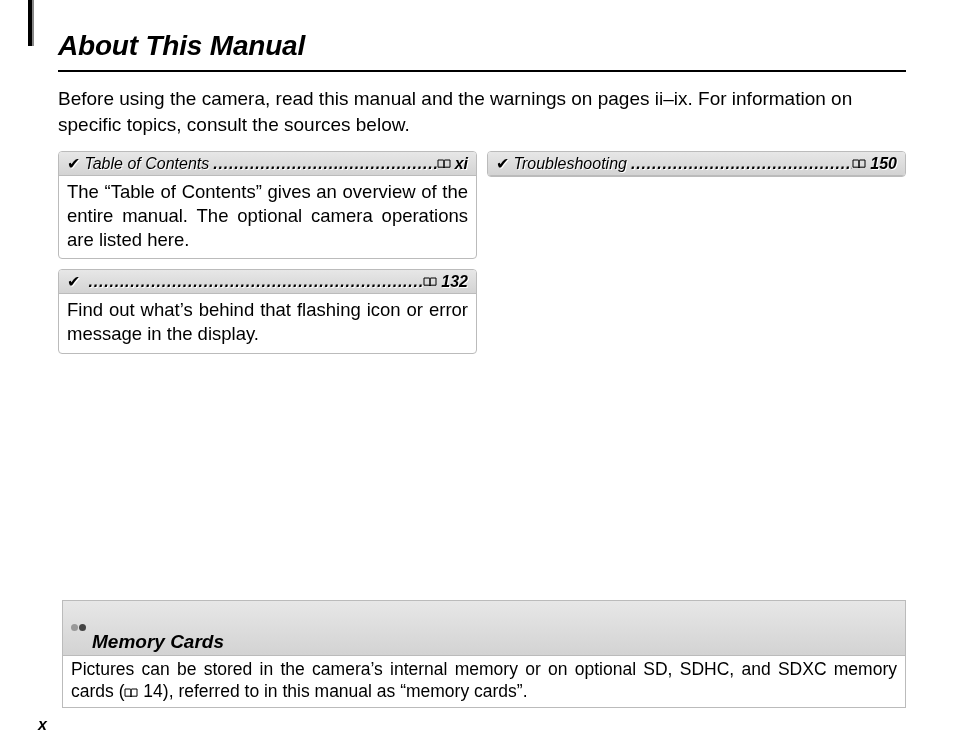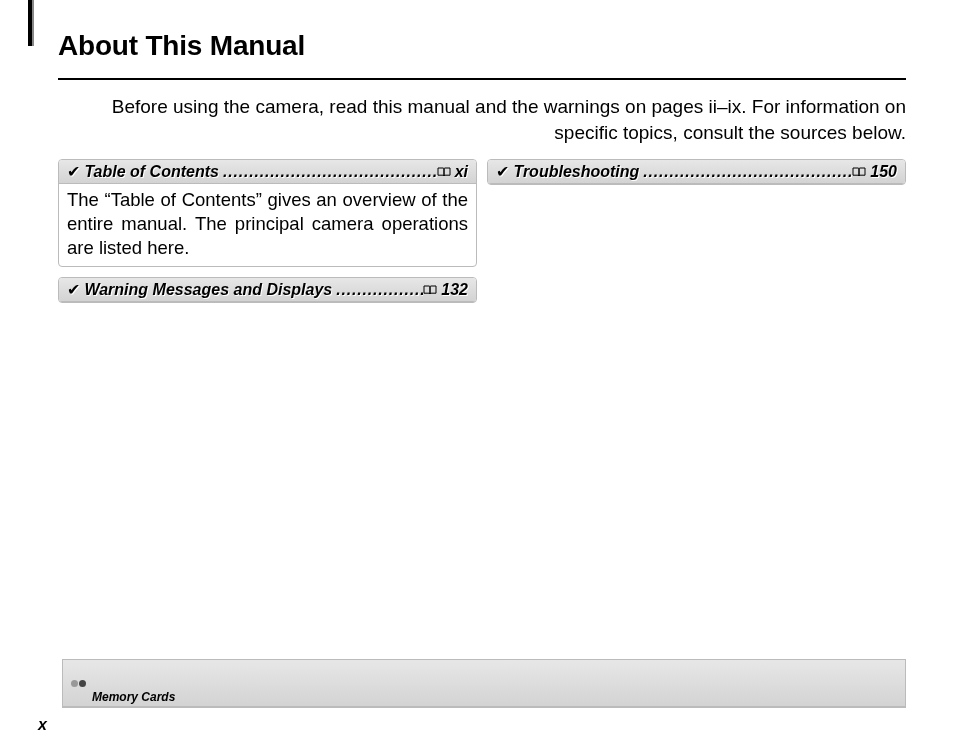--- a/index.html
+++ b/index.html
@@ -20,28 +20,28 @@
     height: 46px;
     background: #000;
     border-right: 2px solid #888;
   }
   .title-wrap { margin-left: 18px; }
   .title {
     font-size: 28px;
     font-weight: 700;
     letter-spacing: -0.2px;
     border-bottom: 2px solid #000;
-    padding-bottom: 16px;
+    padding-bottom: 8px;
     margin-bottom: 14px;
+    font-style: italic;
   }
   .intro {
     font-size: 19px;
     line-height: 1.35;
     margin-bottom: 14px;
-    text-align: right;
   }
   .grid {
     display: grid;
     grid-template-columns: 1fr 1fr;
     gap: 10px 10px;
     margin-left: 0;
   }
   .card {
     border: 1px solid #bbb;
     border-radius: 4px;
@@ -50,21 +50,21 @@
   }
   .card-head {
     background: linear-gradient(#e7e7e7, #d3d3d3);
     border-bottom: 1px solid #bbb;
     display: flex;
     align-items: baseline;
     padding: 2px 8px 2px 8px;
     font-size: 16px;
   }
   .check { margin-right: 4px; font-style: normal; text-shadow: 1px 1px 0 #fff; }
-  .head-title { font-weight: 700; font-style: italic; text-shadow: 1px 1px 0 #fff; }
+  .head-title { font-weight: 400; font-style: italic; text-shadow: 1px 1px 0 #fff; }
   .dots {
     flex: 1;
     overflow: hidden;
     font-weight: 700;
     font-style: italic;
     letter-spacing: 0.8px;
     white-space: nowrap;
     padding: 0 4px;
     text-shadow: 1px 1px 0 #fff;
   }
@@ -103,21 +103,21 @@
     align-items: center;
     gap: 4px;
   }
   .note-bullets {
     display: inline-flex;
     gap: 1px;
     margin-right: 2px;
   }
   .nb1 { width: 7px; height: 7px; border-radius: 50%; background: #999; }
   .nb2 { width: 7px; height: 7px; border-radius: 50%; background: #444; }
-  .note-title { font-weight: 700; font-style: italic; font-size: 12px; margin-top: 28px; }
+  .note-title { font-weight: 700; font-style: italic; font-size: 19px; margin-top: 28px; }
   .note-body {
     padding: 2px 8px 4px 8px;
     font-size: 17.5px;
     line-height: 1.3;
     text-align: justify;
   }
   .page-num {
     position: absolute;
     left: 38px;
     bottom: 14px;
@@ -142,56 +142,61 @@
         <span class="check">✔</span>
         <span class="head-title">Table of Contents</span>
         <span class="dots">................................................................</span>
         <span class="page-ref">
           <svg class="book-icon" viewBox="0 0 14 10">
               <path d="M1 1h5c.5 0 1 .3 1 .8V9c0-.5-.5-.8-1-.8H1V1zm12 0H8c-.5 0-1 .3-1 .8V9c0-.5.5-.8 1-.8h5V1z" fill="none" stroke="#000" stroke-width="1"></path>
             </svg>
           <span>xi</span>
         </span>
       </div>
-      <div class="card-body">The “Table of Contents” gives an overview of the entire manual.  The principal camera operations are listed here.</div>
+      <div class="card-body">The “Table of Contents” gives an overview of the entire manual.  The optional camera operations are listed here.</div>
     </div>
 
     <div class="card">
       <div class="card-head">
         <span class="check">✔</span>
         <span class="head-title">Troubleshooting</span>
         <span class="dots">................................................................</span>
         <span class="page-ref">
           <svg class="book-icon" viewBox="0 0 14 10">
               <path d="M1 1h5c.5 0 1 .3 1 .8V9c0-.5-.5-.8-1-.8H1V1zm12 0H8c-.5 0-1 .3-1 .8V9c0-.5.5-.8 1-.8h5V1z" fill="none" stroke="#000" stroke-width="1"></path>
             </svg>
           <span>150</span>
         </span>
       </div>
     </div>
 
     <div class="card">
       <div class="card-head">
         <span class="check">✔</span>
-        <span class="head-title">Warning Messages and Displays</span>
         <span class="dots">................................................................</span>
         <span class="page-ref">
           <svg class="book-icon" viewBox="0 0 14 10">
               <path d="M1 1h5c.5 0 1 .3 1 .8V9c0-.5-.5-.8-1-.8H1V1zm12 0H8c-.5 0-1 .3-1 .8V9c0-.5.5-.8 1-.8h5V1z" fill="none" stroke="#000" stroke-width="1"></path>
             </svg>
           <span>132</span>
         </span>
       </div>
+      <div class="card-body">Find out what’s behind that flashing icon or error message in the display.</div>
     </div>
   </div>
 </div>
 
 <div class="note-box">
   <div class="note-head">
     <span class="note-bullets">
       <span class="nb1"></span>
         <span class="nb2"></span>
     </span>
     <span class="note-title">Memory Cards</span>
   </div>
+  <div class="note-body">
+    <span>Pictures can be stored in the camera’s internal memory or on optional SD, SDHC, and SDXC memory cards&nbsp;(</span><svg class="book-icon" viewBox="0 0 14 10" style="vertical-align:-1px">
+        <path d="M1 1h5c.5 0 1 .3 1 .8V9c0-.5-.5-.8-1-.8H1V1zm12 0H8c-.5 0-1 .3-1 .8V9c0-.5.5-.8 1-.8h5V1z" fill="none" stroke="#000" stroke-width="1"></path>
+      </svg>&nbsp;<span>14</span><span>), referred to in this manual as “memory cards”.</span>
+  </div>
 </div>
 
 <div class="page-num">x</div>
 
 </body></html>

